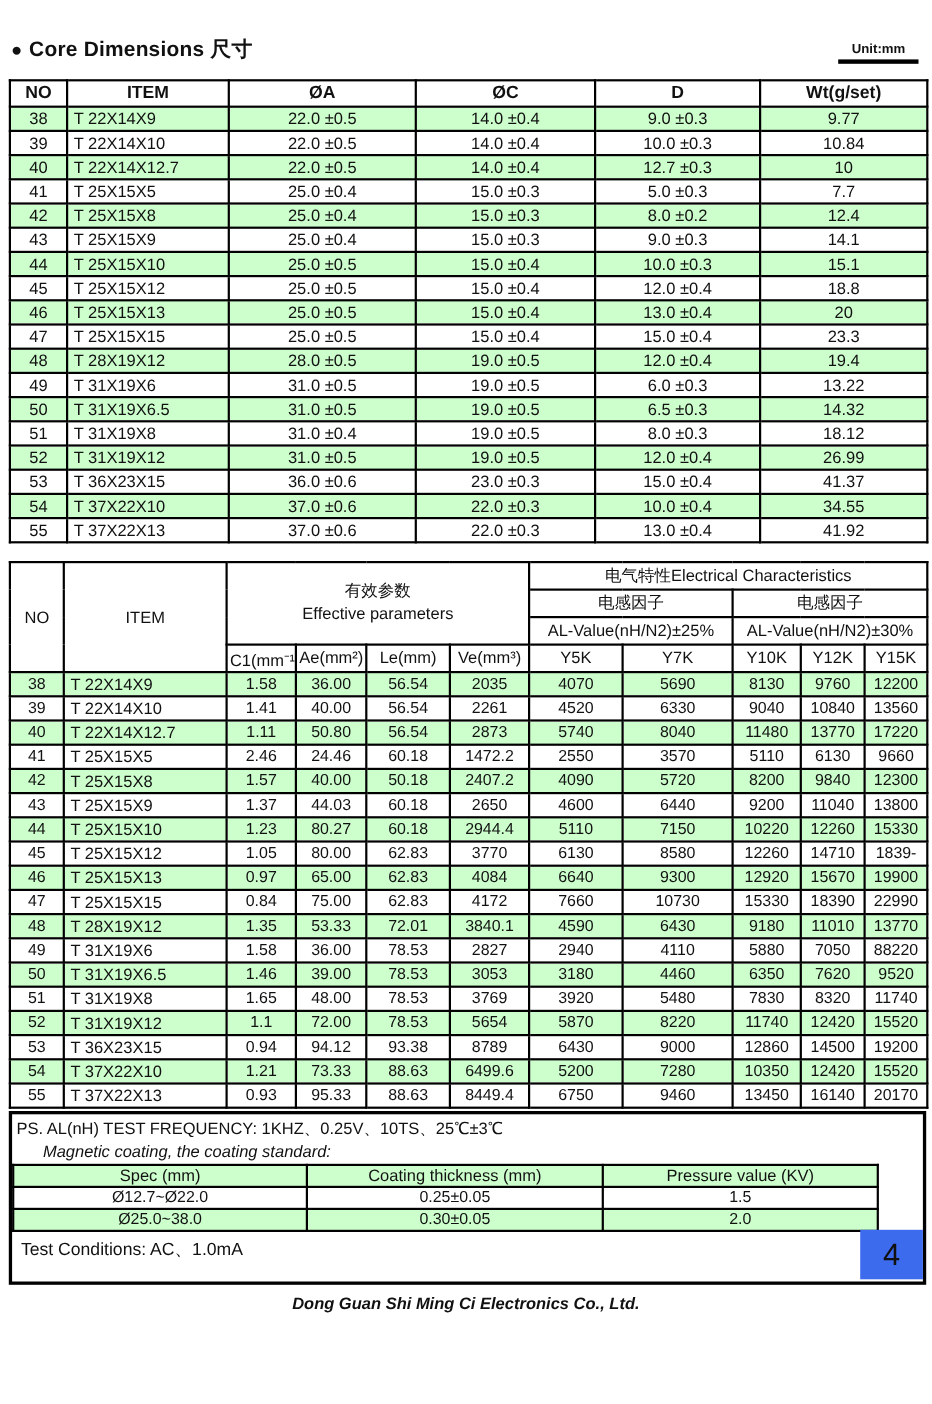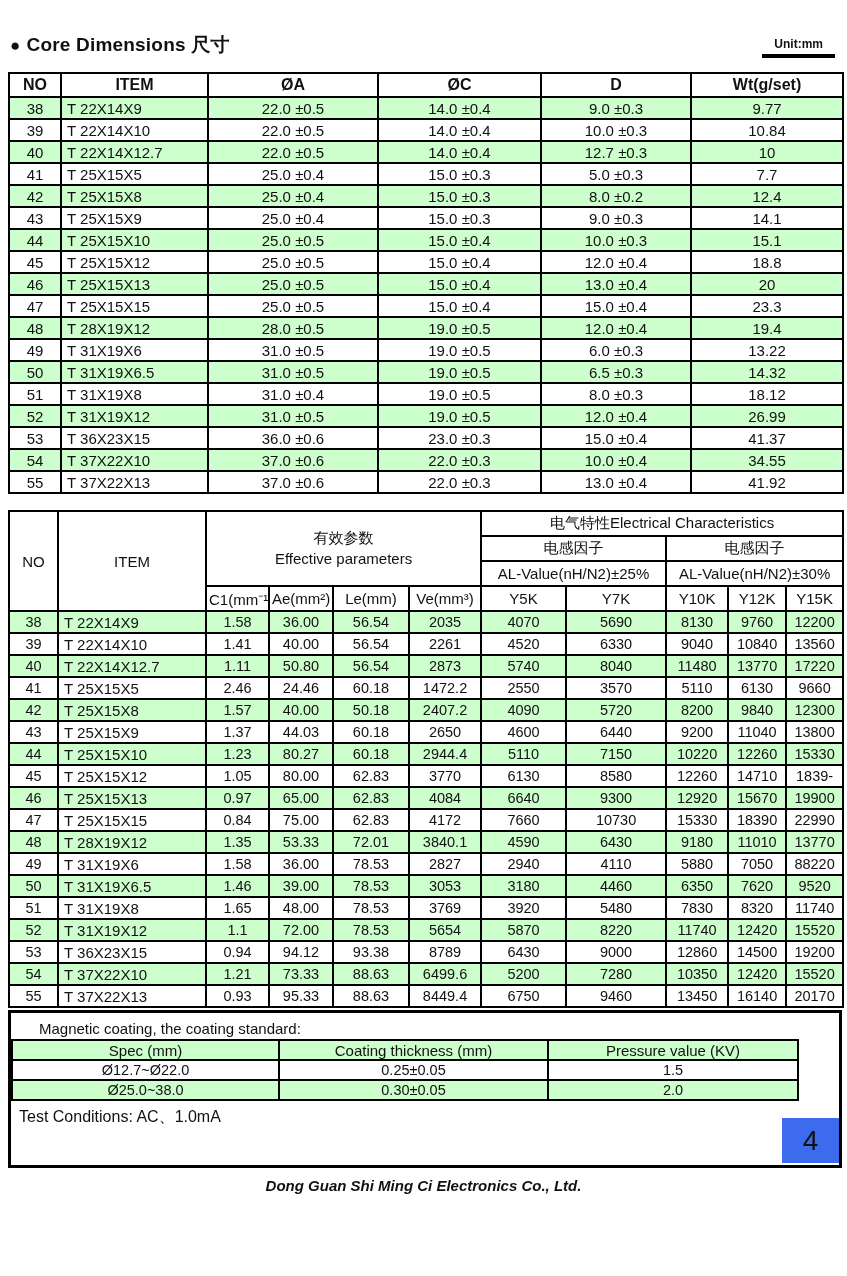--- a/index.html
+++ b/index.html
@@ -38,21 +38,21 @@
   .params thead tr { height:25px; }
   .params td { height:22px; font-size:14.5px; }
   .params td:nth-child(2) { text-align:left; padding-left:5px; font-size:15px; }
   .params tbody tr:nth-child(odd) { background:var(--row-green); }
   .two-line div { line-height:1.35; }
 
   
   .notes-box { position:relative; width:834px; margin:2px 5px 0 8px;
     border:3px solid #000; height:158px; padding:4px 0 0 4px; }
   .ps-line { font-size:15px; }
-  .coating-line { font-size:15px; margin:3px 0 2px 24px; }
+  .coating-line { font-size:15px; margin:3px 0 2px 24px;font-style:italic; }
   .coating { width:786px; margin-left:-4px; }
   .coating th { height:20px; font-size:15px; font-weight:normal; background:var(--row-green); }
   .coating td { height:20px; font-size:14.5px; }
   .coating tbody tr:nth-child(2) { background:var(--row-green); }
   .test-conditions { font-size:16px; padding:6px 0 0 4px; }
   .page-badge { position:absolute; right:0; bottom:2px; width:57px; height:45px;
     background:var(--page-blue); color:#111; font-size:28px;
     display:flex; align-items:center; justify-content:center; }
 
   .footer { text-align:center; font-size:15px; font-weight:bold; font-style:italic;
@@ -513,20 +513,21 @@
           <td>6750</td>
           <td>9460</td>
           <td>13450</td>
           <td>16140</td>
           <td>20170</td>
         </tr>
       </tbody>
   </table>
 
   <div class="notes-box">
+    <div class="ps-line">PS.  AL(nH) TEST FREQUENCY: 1KHZ、0.25V、10TS、25℃±3℃</div>
     <div class="coating-line">Magnetic coating, the coating standard:</div>
     <table class="coating">
       <colgroup>
         <col style="width:267px">
           <col style="width:269px">
           <col style="width:250px">
       </colgroup>
       <thead>
         <tr>
           <th>Spec (mm)</th>

